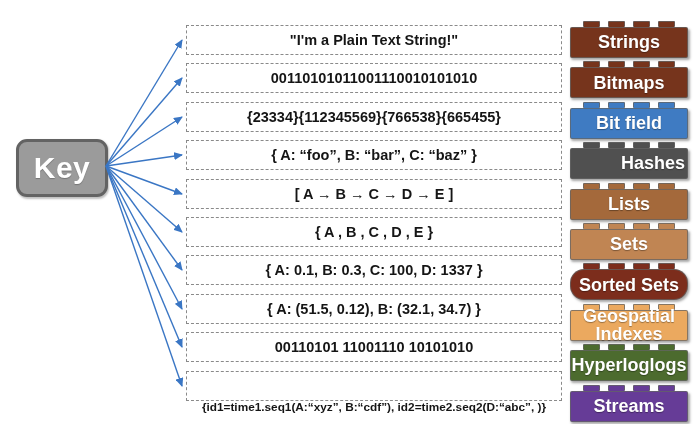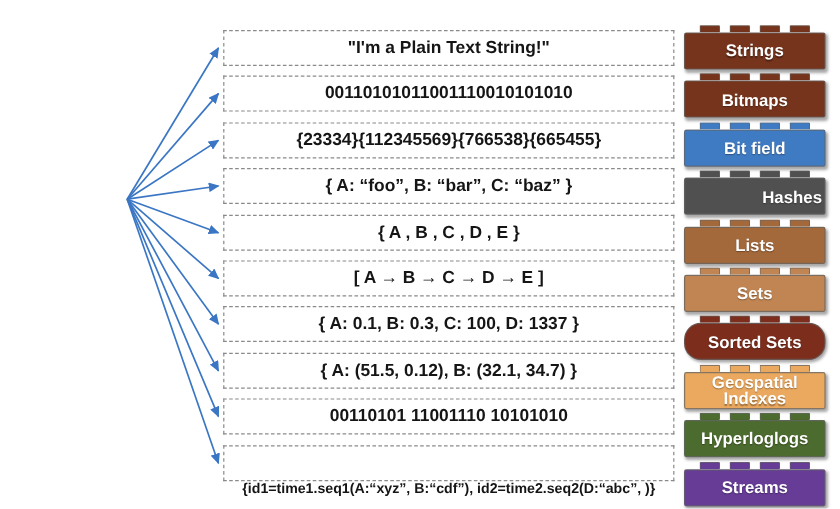--- a/index.html
+++ b/index.html
@@ -40,21 +40,21 @@
   .stud {
     width:17px; height:6px; box-sizing:border-box;
     border:1px solid rgba(100,100,100,.75); border-bottom:none; border-radius:1px;
   }
   .brick-body {
     height:29px; border:1px solid rgba(100,100,100,.75); border-radius:2px;
     display:flex; align-items:center; justify-content:center; text-align:center;
     box-shadow:1.5px 2px 2.5px rgba(0,0,0,.35);
   }
   .brick-label {
-    color:#fff; font-weight:bold; font-size:14px; line-height:1.02;
+    color:#fff; font-weight:bold; font-size:18px; line-height:1.02;
     text-shadow:0 1px 1px rgba(0,0,0,.35); padding:0 2px;
   }
 </style>
 </head>
 <body>
 
 <div id="canvas">
   <svg id="arrow-svg" viewBox="0 0 700 424">
     <defs>
       <marker id="ah" markerUnits="userSpaceOnUse" markerWidth="9" markerHeight="8" refX="8" refY="4" orient="auto">
@@ -68,44 +68,47 @@
         <line x1="106" y1="166" x2="182" y2="155" stroke="#3A76C4" stroke-width="1.4" marker-end="url(#ah)"></line>
         <line x1="106" y1="166" x2="182" y2="194" stroke="#3A76C4" stroke-width="1.4" marker-end="url(#ah)"></line>
         <line x1="106" y1="166" x2="182" y2="232" stroke="#3A76C4" stroke-width="1.4" marker-end="url(#ah)"></line>
         <line x1="106" y1="166" x2="182" y2="270" stroke="#3A76C4" stroke-width="1.4" marker-end="url(#ah)"></line>
         <line x1="106" y1="166" x2="182" y2="309" stroke="#3A76C4" stroke-width="1.4" marker-end="url(#ah)"></line>
         <line x1="106" y1="166" x2="182" y2="347" stroke="#3A76C4" stroke-width="1.4" marker-end="url(#ah)"></line>
         <line x1="106" y1="166" x2="182" y2="386" stroke="#3A76C4" stroke-width="1.4" marker-end="url(#ah)"></line>
       </g>
   </svg>
 
+  <div id="key-box">
+    <span class="key-label">Key</span>
+  </div>
 
   <div id="rows">
   <div class="row">
     <span class="row-text">"I'm a Plain Text String!"</span>
   </div>
 
   <div class="row">
     <span class="row-text">00110101011001110010101010</span>
   </div>
 
   <div class="row">
     <span class="row-text">{23334}{112345569}{766538}{665455}</span>
   </div>
 
   <div class="row">
     <span class="row-text">{ A: “foo”, B: “bar”, C: “baz”  }</span>
   </div>
 
   <div class="row">
+    <span class="row-text">[ A → B → C → D → E ]</span>
+  </div>
+
+  <div class="row">
     <span class="row-text">{ A , B , C , D , E }</span>
-  </div>
-
-  <div class="row">
-    <span class="row-text">[ A → B → C → D → E ]</span>
   </div>
 
   <div class="row">
     <span class="row-text">{ A: 0.1, B: 0.3, C: 100, D: 1337 }</span>
   </div>
 
   <div class="row">
     <span class="row-text">{ A: (51.5, 0.12), B: (32.1, 34.7)  }</span>
   </div>
 

